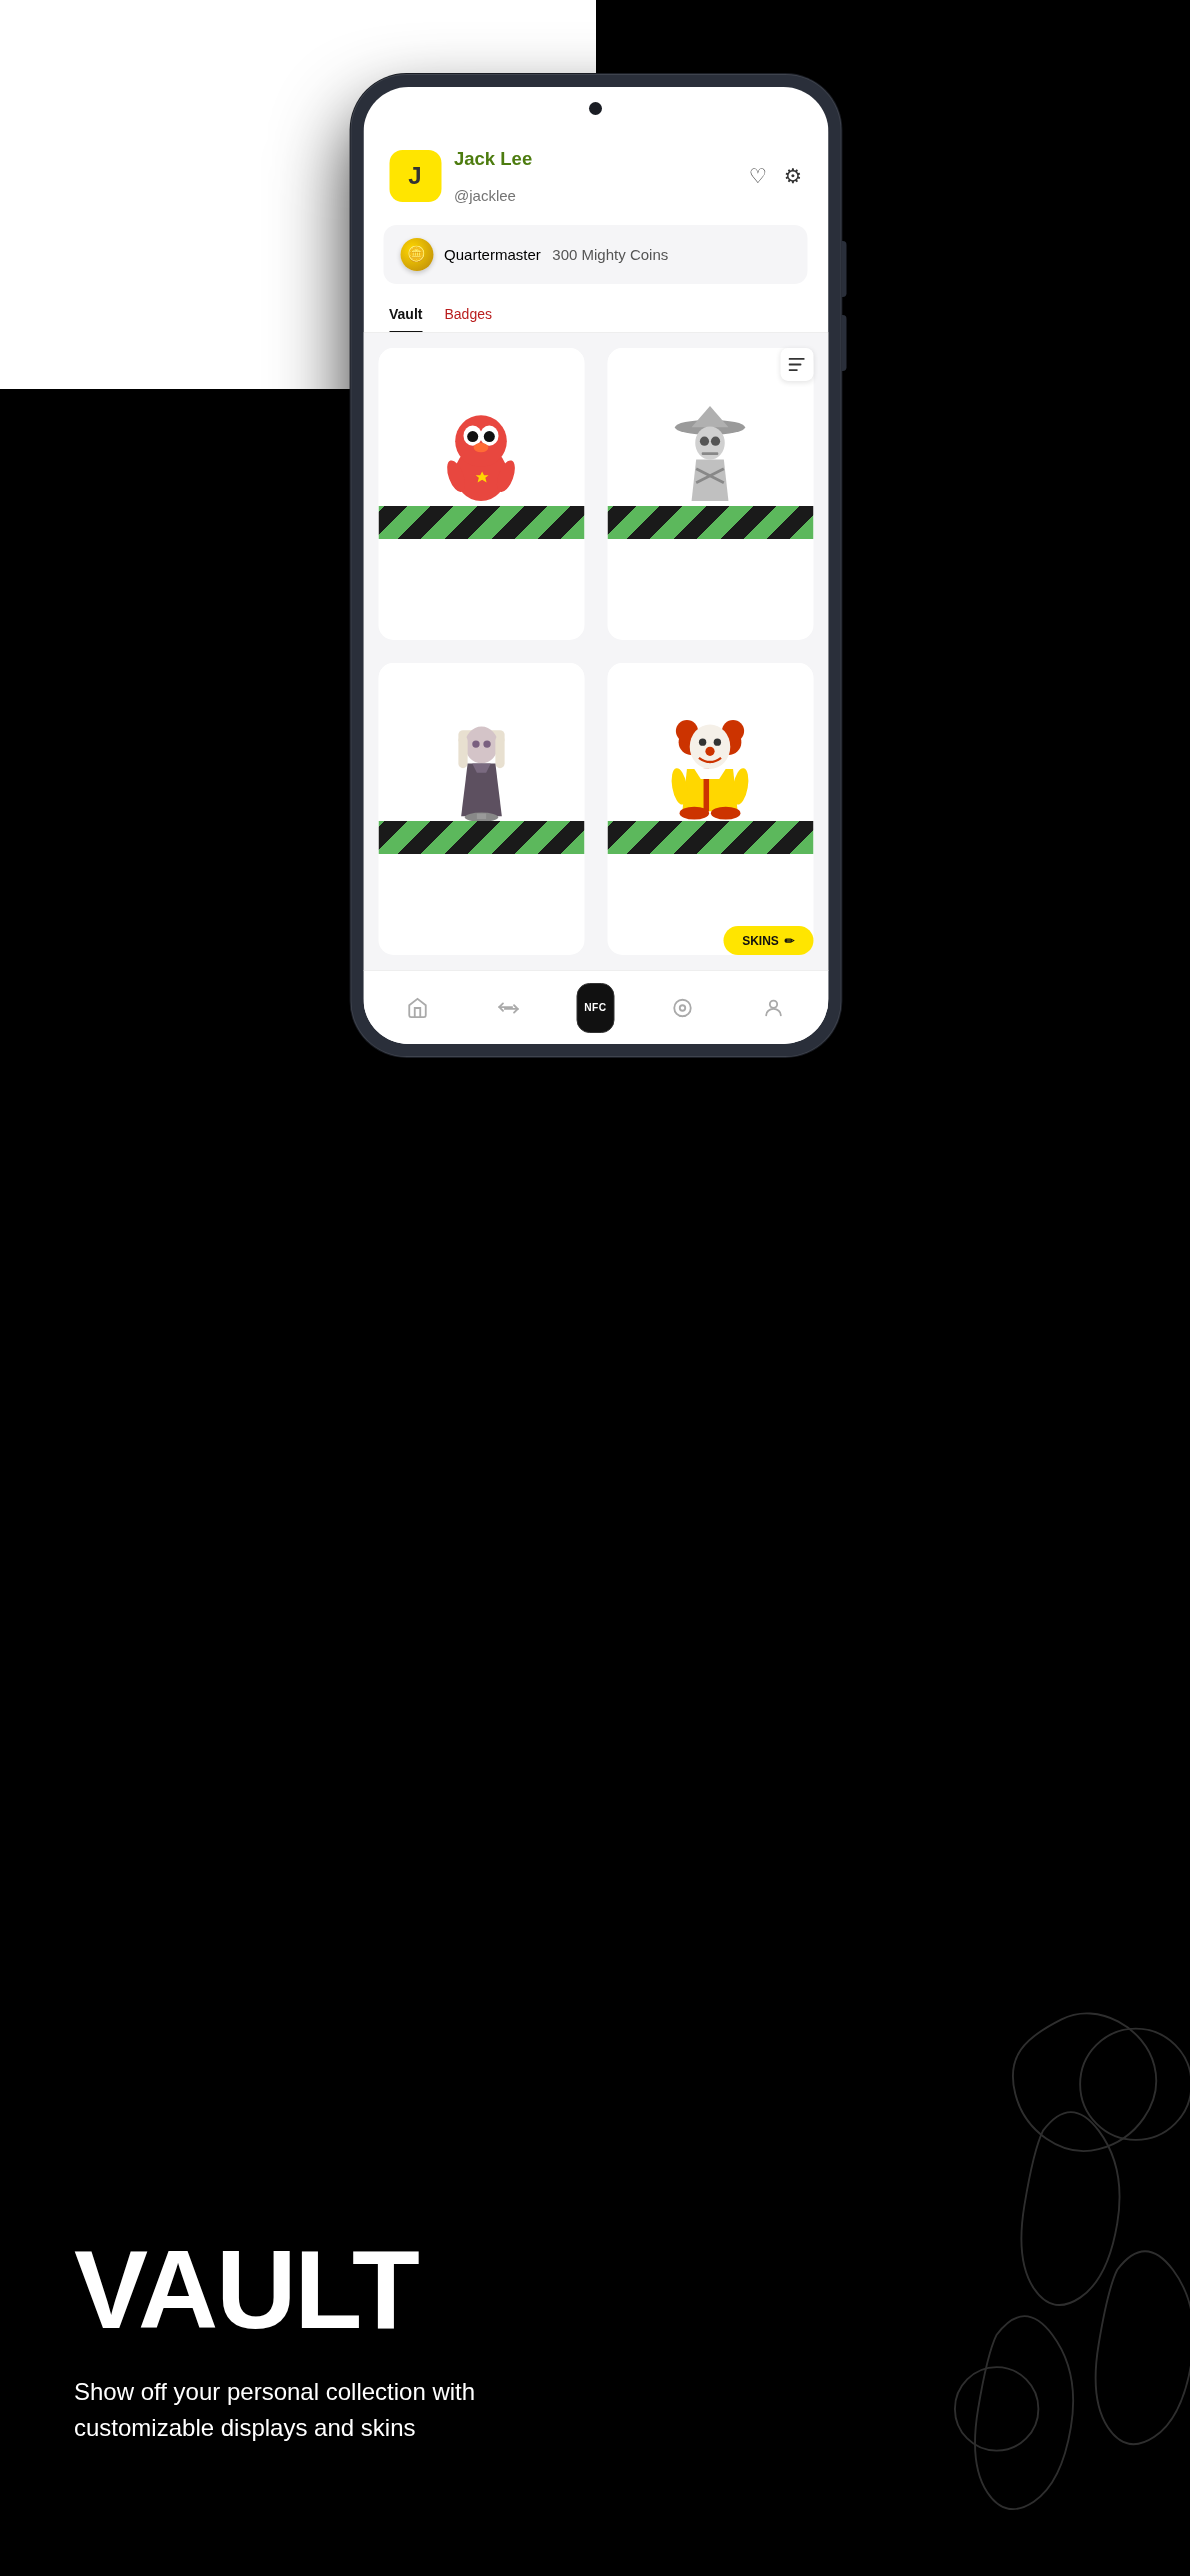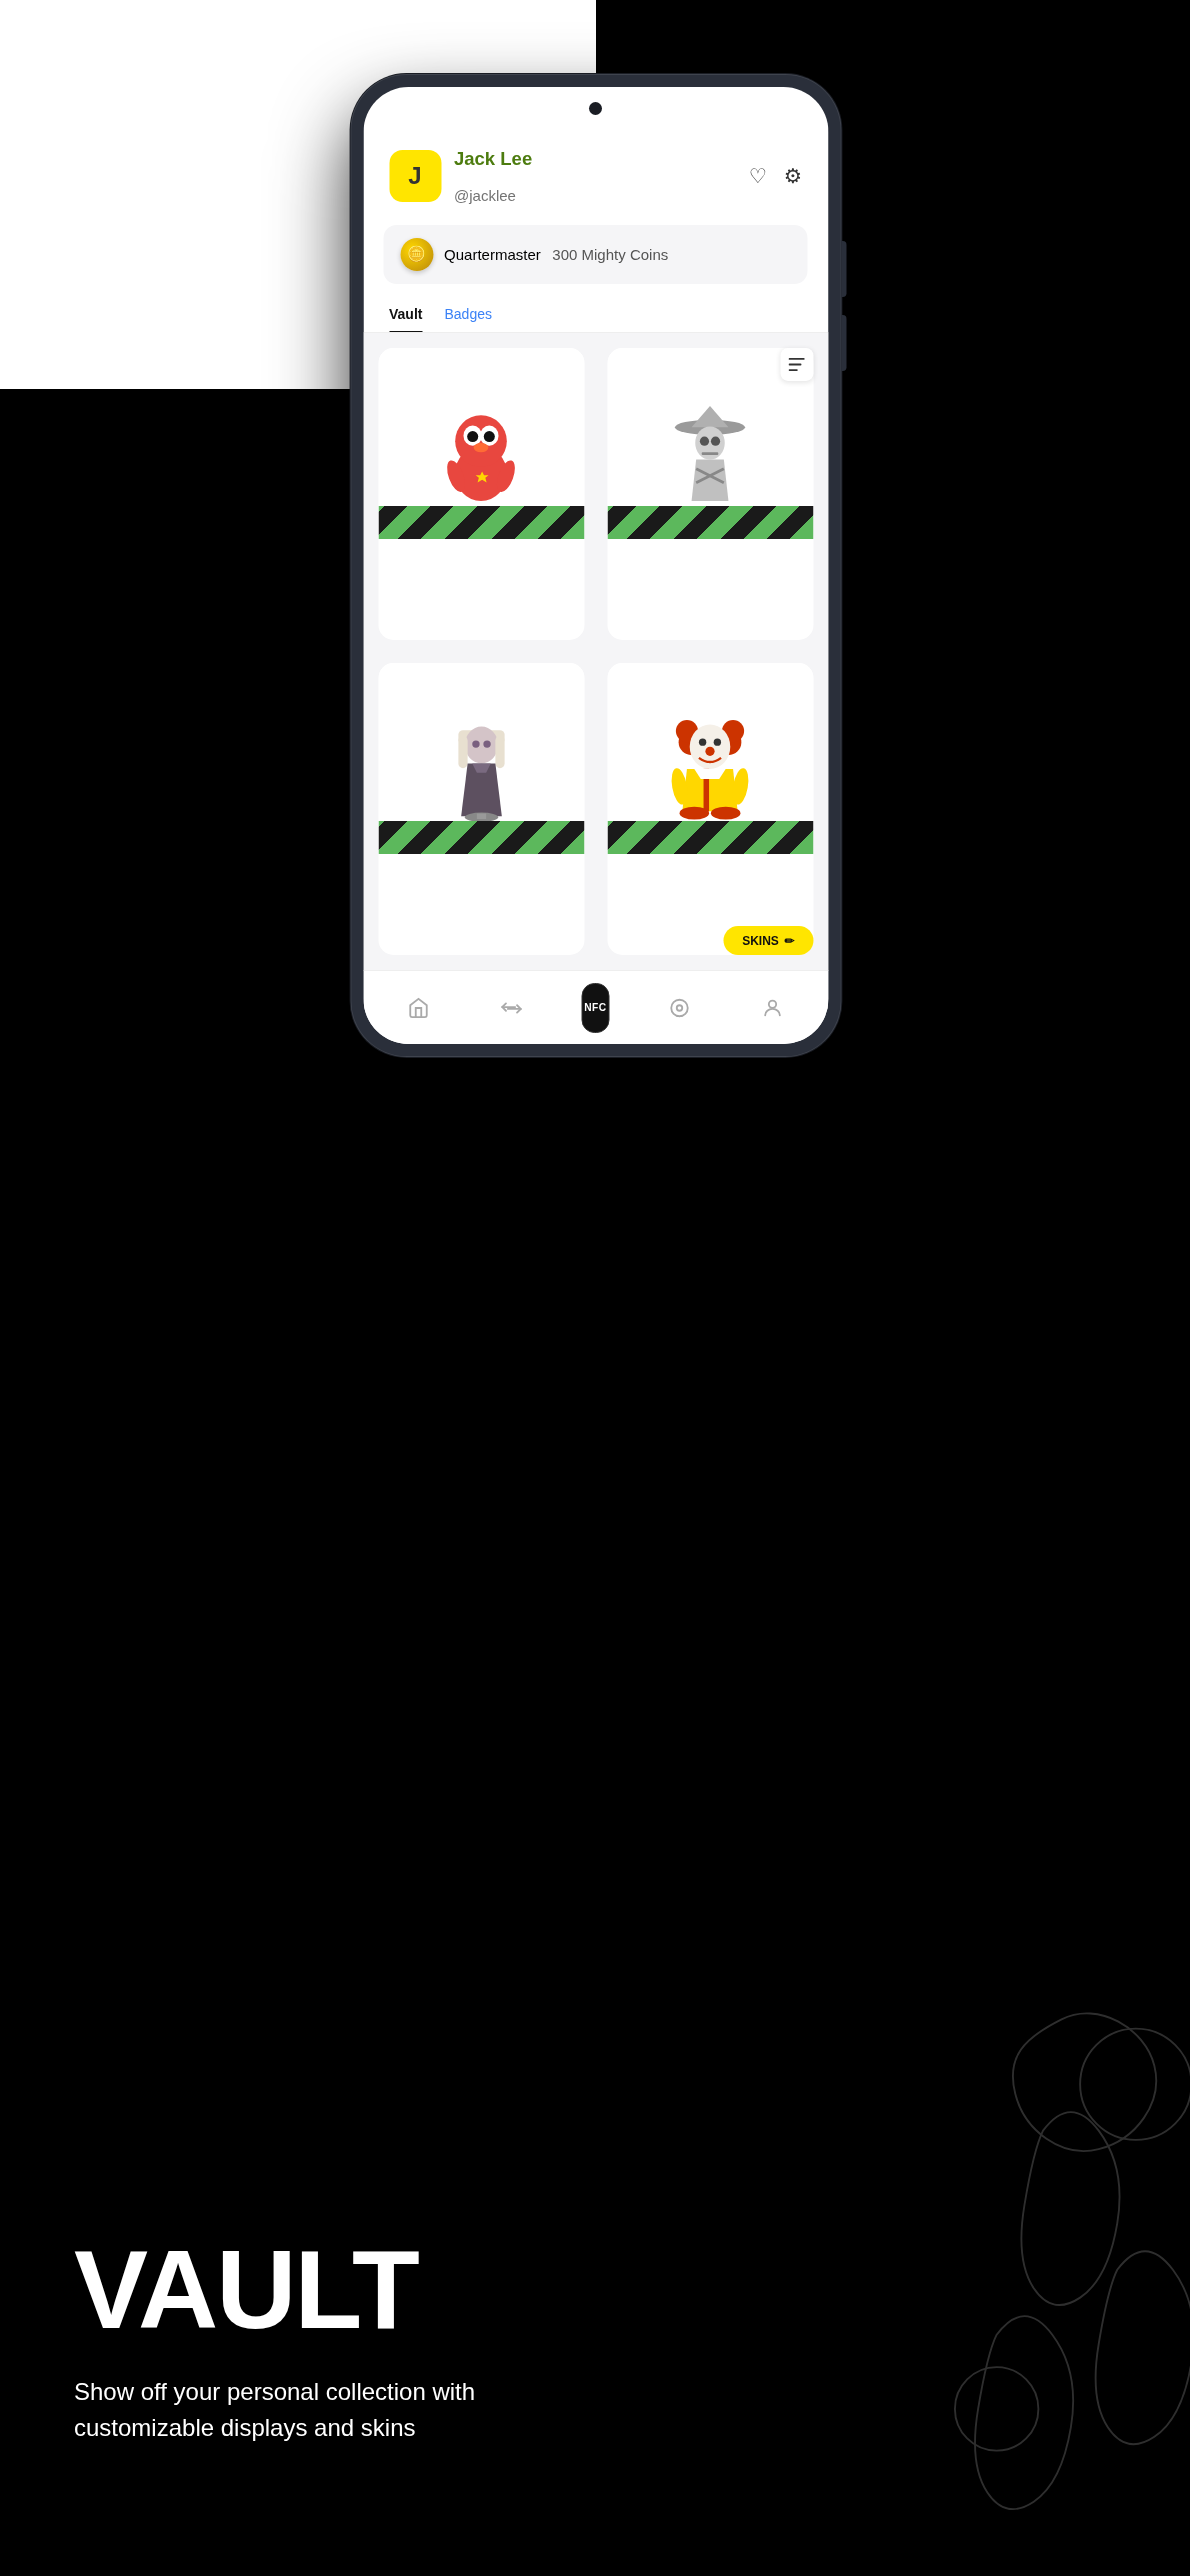--- a/index.html
+++ b/index.html
@@ -195,21 +195,21 @@
     .tab {
       padding: 9.3px 0;
       font-size: 14px;
       font-weight: 700;
       color: #111;
       border-bottom: 1.9px solid #111;
       cursor: pointer;
     }
 
     .tab.inactive {
-      color: #3b82f6;
+      color: #b91c1c;
       border-bottom: 1.9px solid transparent;
       font-weight: 500;
     }
 
     
     .vault-grid {
       flex: 1;
       background: #f5f5f7;
       padding: 15px;
       display: grid;
@@ -301,21 +301,21 @@
     .nav-item {
       display: flex;
       align-items: center;
       justify-content: center;
       width: 45px;
       height: 45px;
       cursor: pointer;
     }
 
     .nav-nfc {
-      width: 28px;
+      width: 38px;
       height: 50px;
       background: #111;
       border-radius: 13px;
       display: flex;
       align-items: center;
       justify-content: center;
       color: #fff;
       font-size: 10.2px;
       font-weight: 800;
       letter-spacing: 0.5px;

